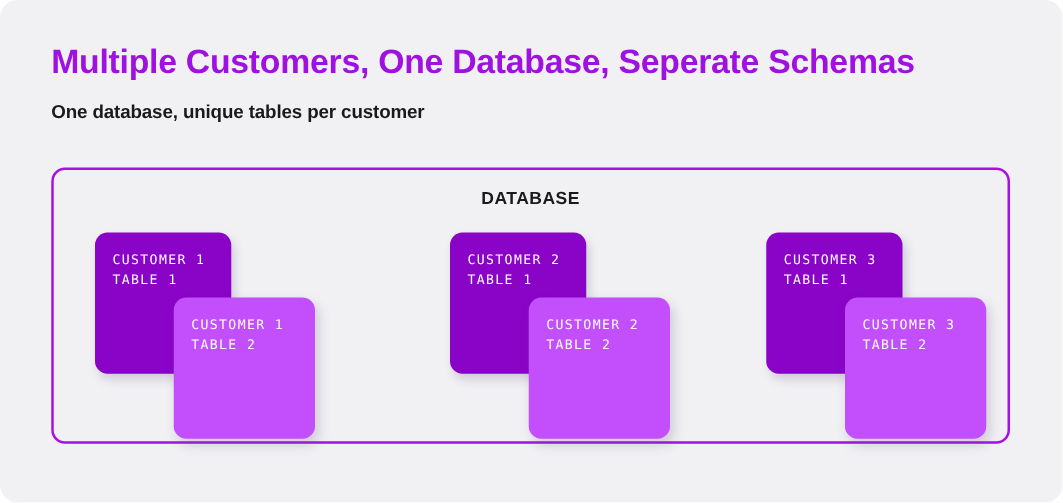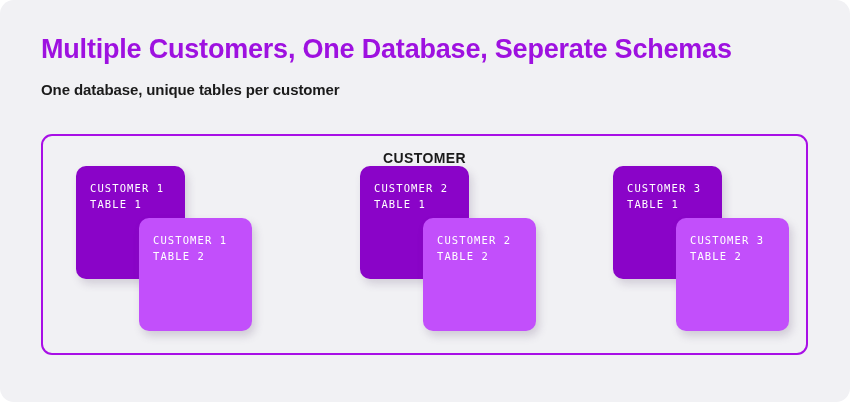--- a/index.html
+++ b/index.html
@@ -55,21 +55,21 @@
     right: 0;
     top: 14px;
     text-align: center;
     font-size: 14px;
     font-weight: bold;
     color: #1a1a1a;
     letter-spacing: 0.4px;
   }
   .cust-group {
     position: absolute;
-    top: 30px;
+    top: 50px;
     width: 176px;
     height: 165px;
     padding-left: 46px;
   }
   .card {
     position: absolute;
     border-radius: 10px;
     box-sizing: border-box;
     padding: 14px 0 0 14px;
   }
@@ -102,21 +102,21 @@
 </style>
 </head>
 <body>
 
 <div id="canvas">
 
   <div id="title">Multiple Customers, One Database, Seperate Schemas</div>
   <div id="subtitle">One database, unique tables per customer</div>
 
   <div id="db-container">
-    <div id="db-label">CUSTOMER</div>
+    <div id="db-label">DATABASE</div>
 
     <div class="cust-group" style="left:33px;">
       <div class="card card-dark">
         <div class="card-text">CUSTOMER 1</div>
         <div class="card-text">TABLE 1</div>
       </div>
       <div class="card card-light">
         <div class="card-text">CUSTOMER 1</div>
         <div class="card-text">TABLE 2</div>
       </div>

